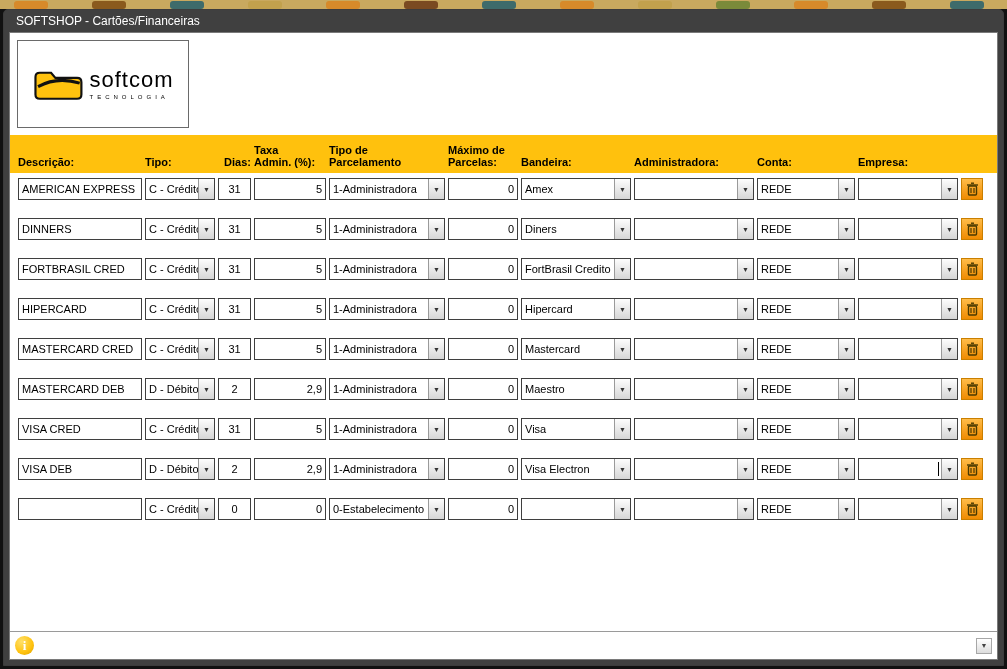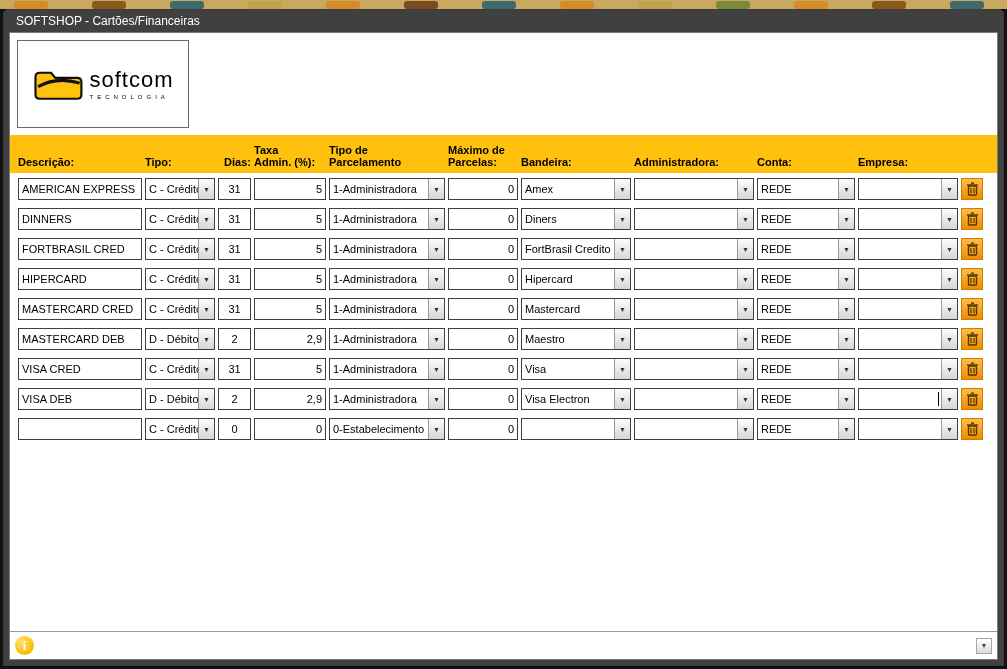--- a/index.html
+++ b/index.html
@@ -70,21 +70,21 @@
     white-space:pre-line; line-height:1.15; flex:none;
   }
   .hcell.align-right{ text-align:right; }
 
   
   .c-desc{width:124px}.c-tipo{width:70px}.c-dias{width:33px}.c-taxa{width:72px}
   .c-parc{width:116px}.c-max{width:70px}.c-band{width:110px}.c-adm{width:120px}
   .c-conta{width:98px}.c-emp{width:100px}
 
   
-  .grid-rows{ padding:5px 0 0 8px; display:flex; flex-direction:column; gap:8px; flex:none; }
+  .grid-rows{ padding:5px 0 0 8px; display:flex; flex-direction:column; gap:18px; flex:none; }
   .grid-row{ display:flex; gap:3px; height:22px; flex:none; }
   .field{
     border:1px solid #3f3f3f; height:22px; font-size:11px; padding:0 3px;
     font-family:"Liberation Sans",sans-serif; color:#000; background:#fff; flex:none;
   }
   .field.num-center{ text-align:center; }
   .field.num-right{ text-align:right; }
   .combo{
     border:1px solid #3f3f3f; background:#fff; display:flex; align-items:stretch;
     height:22px; overflow:hidden; flex:none;

